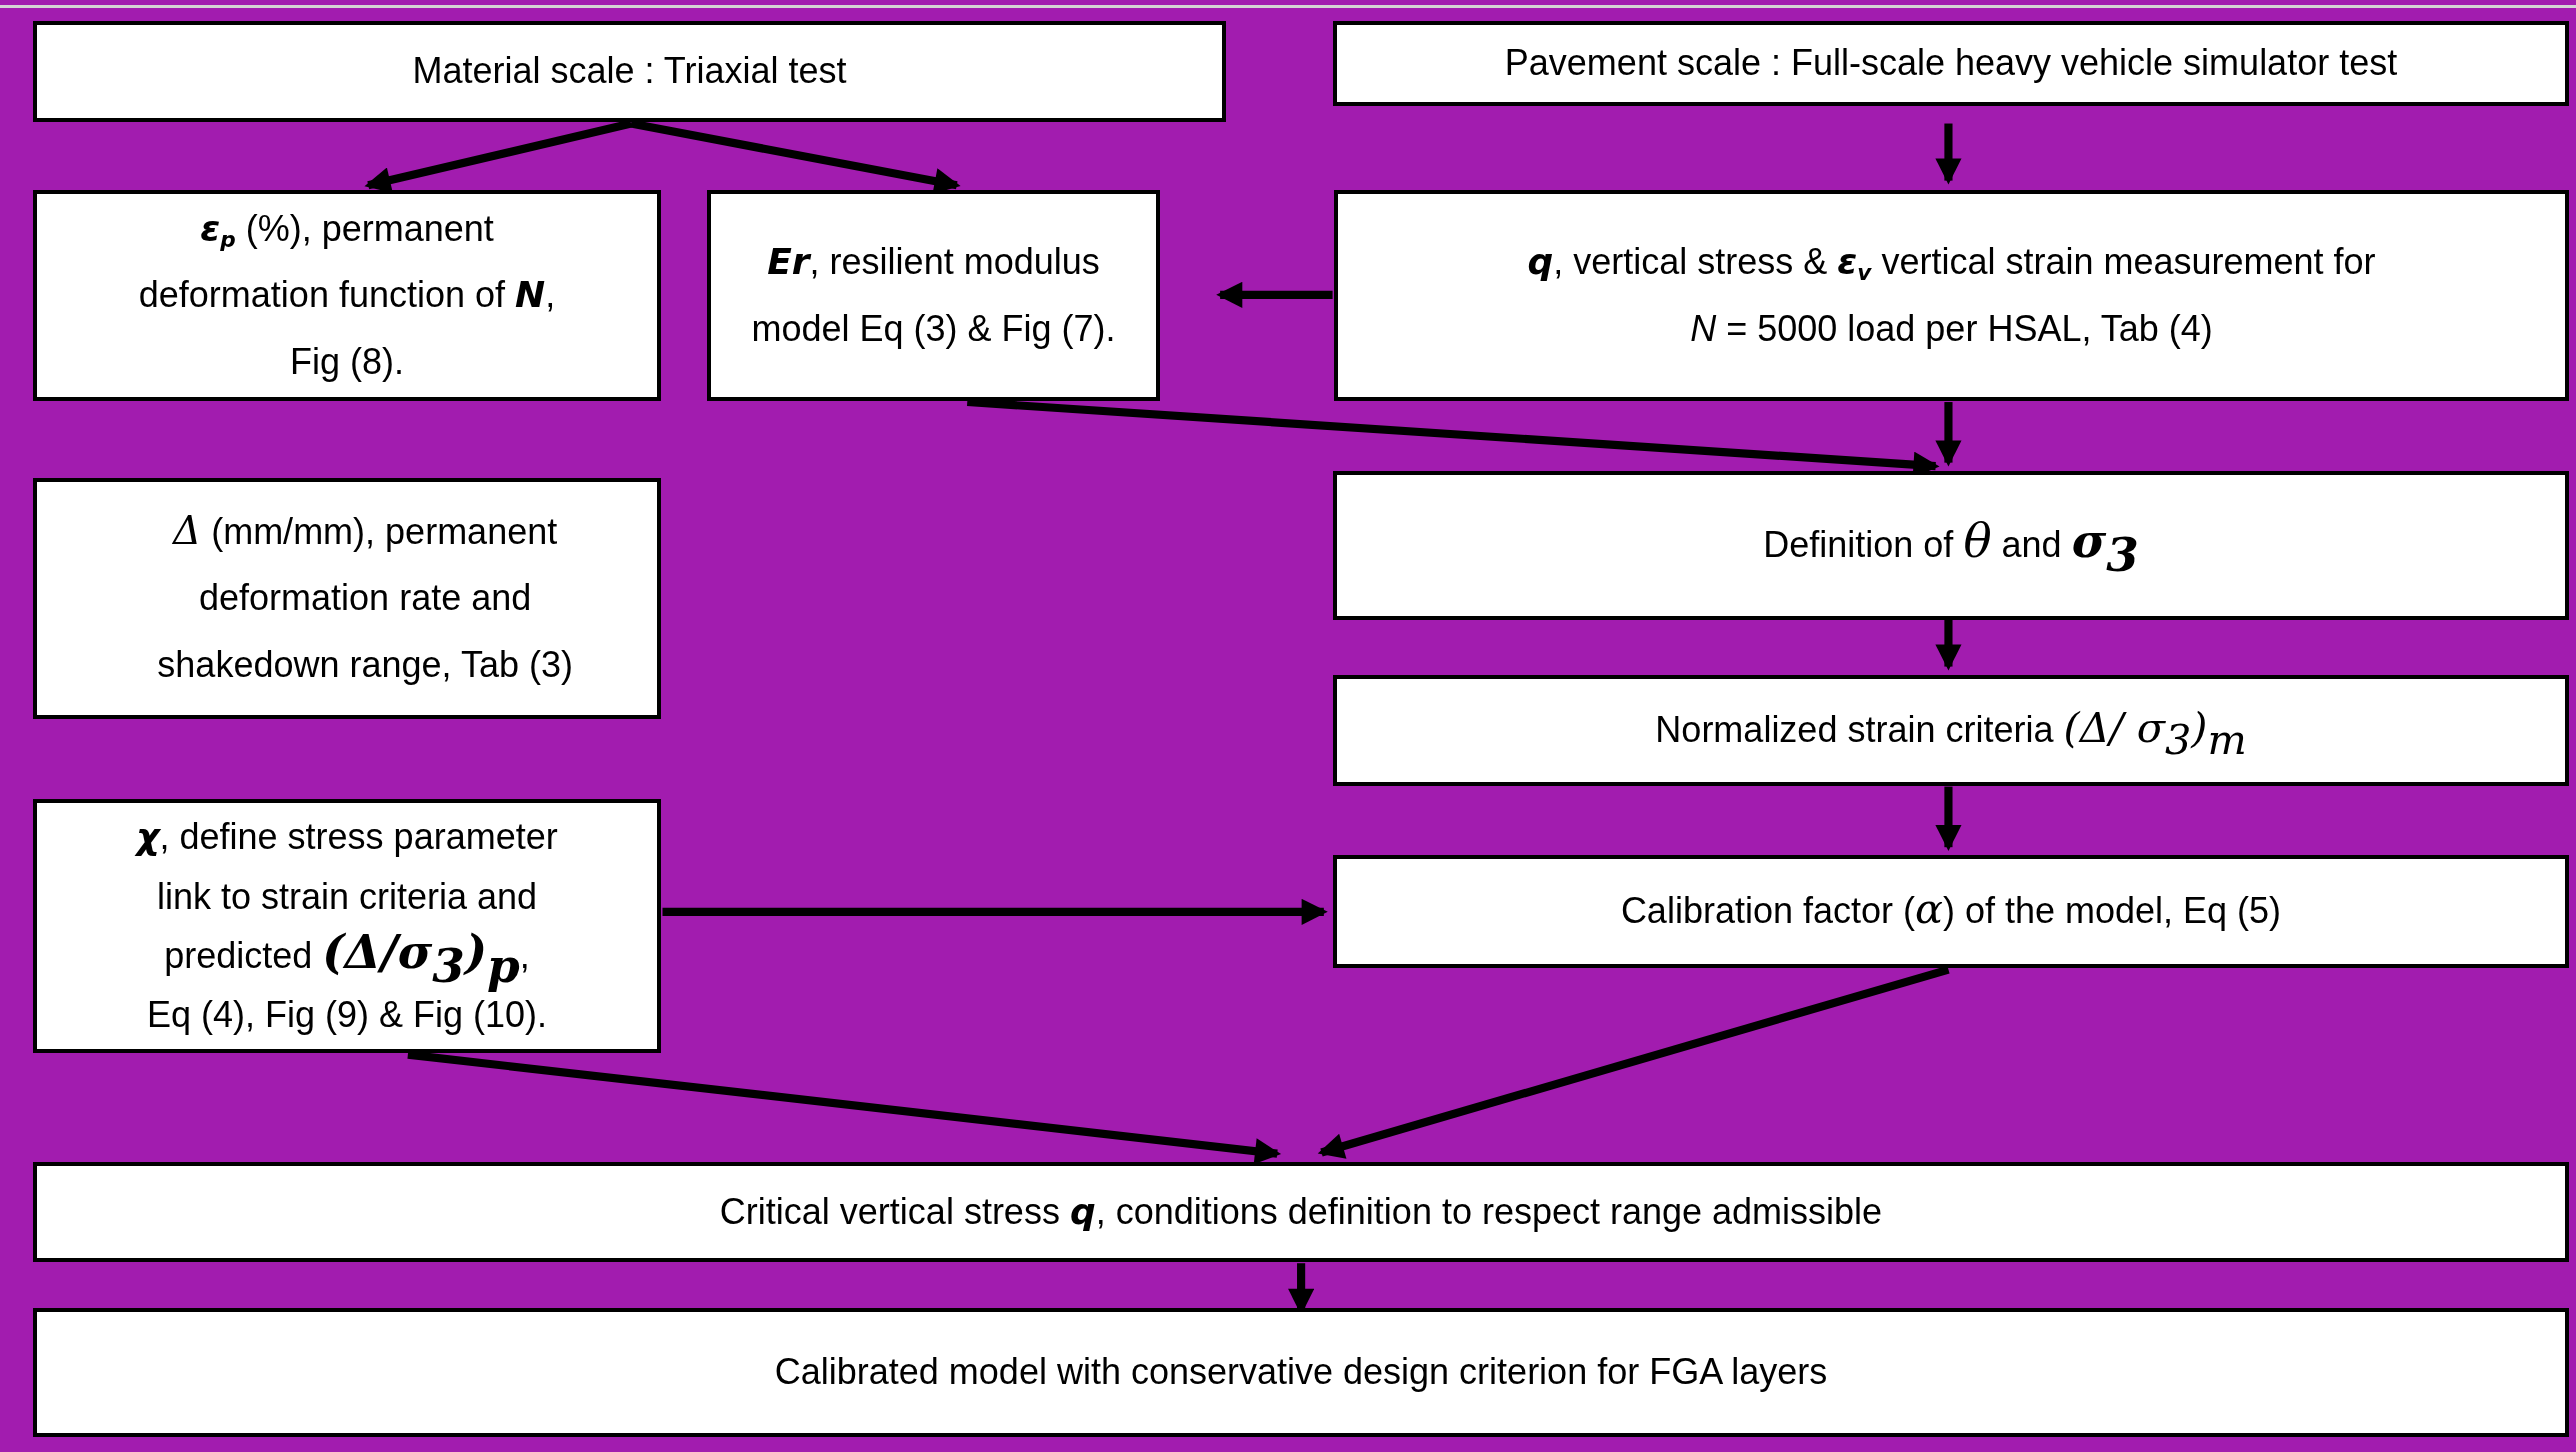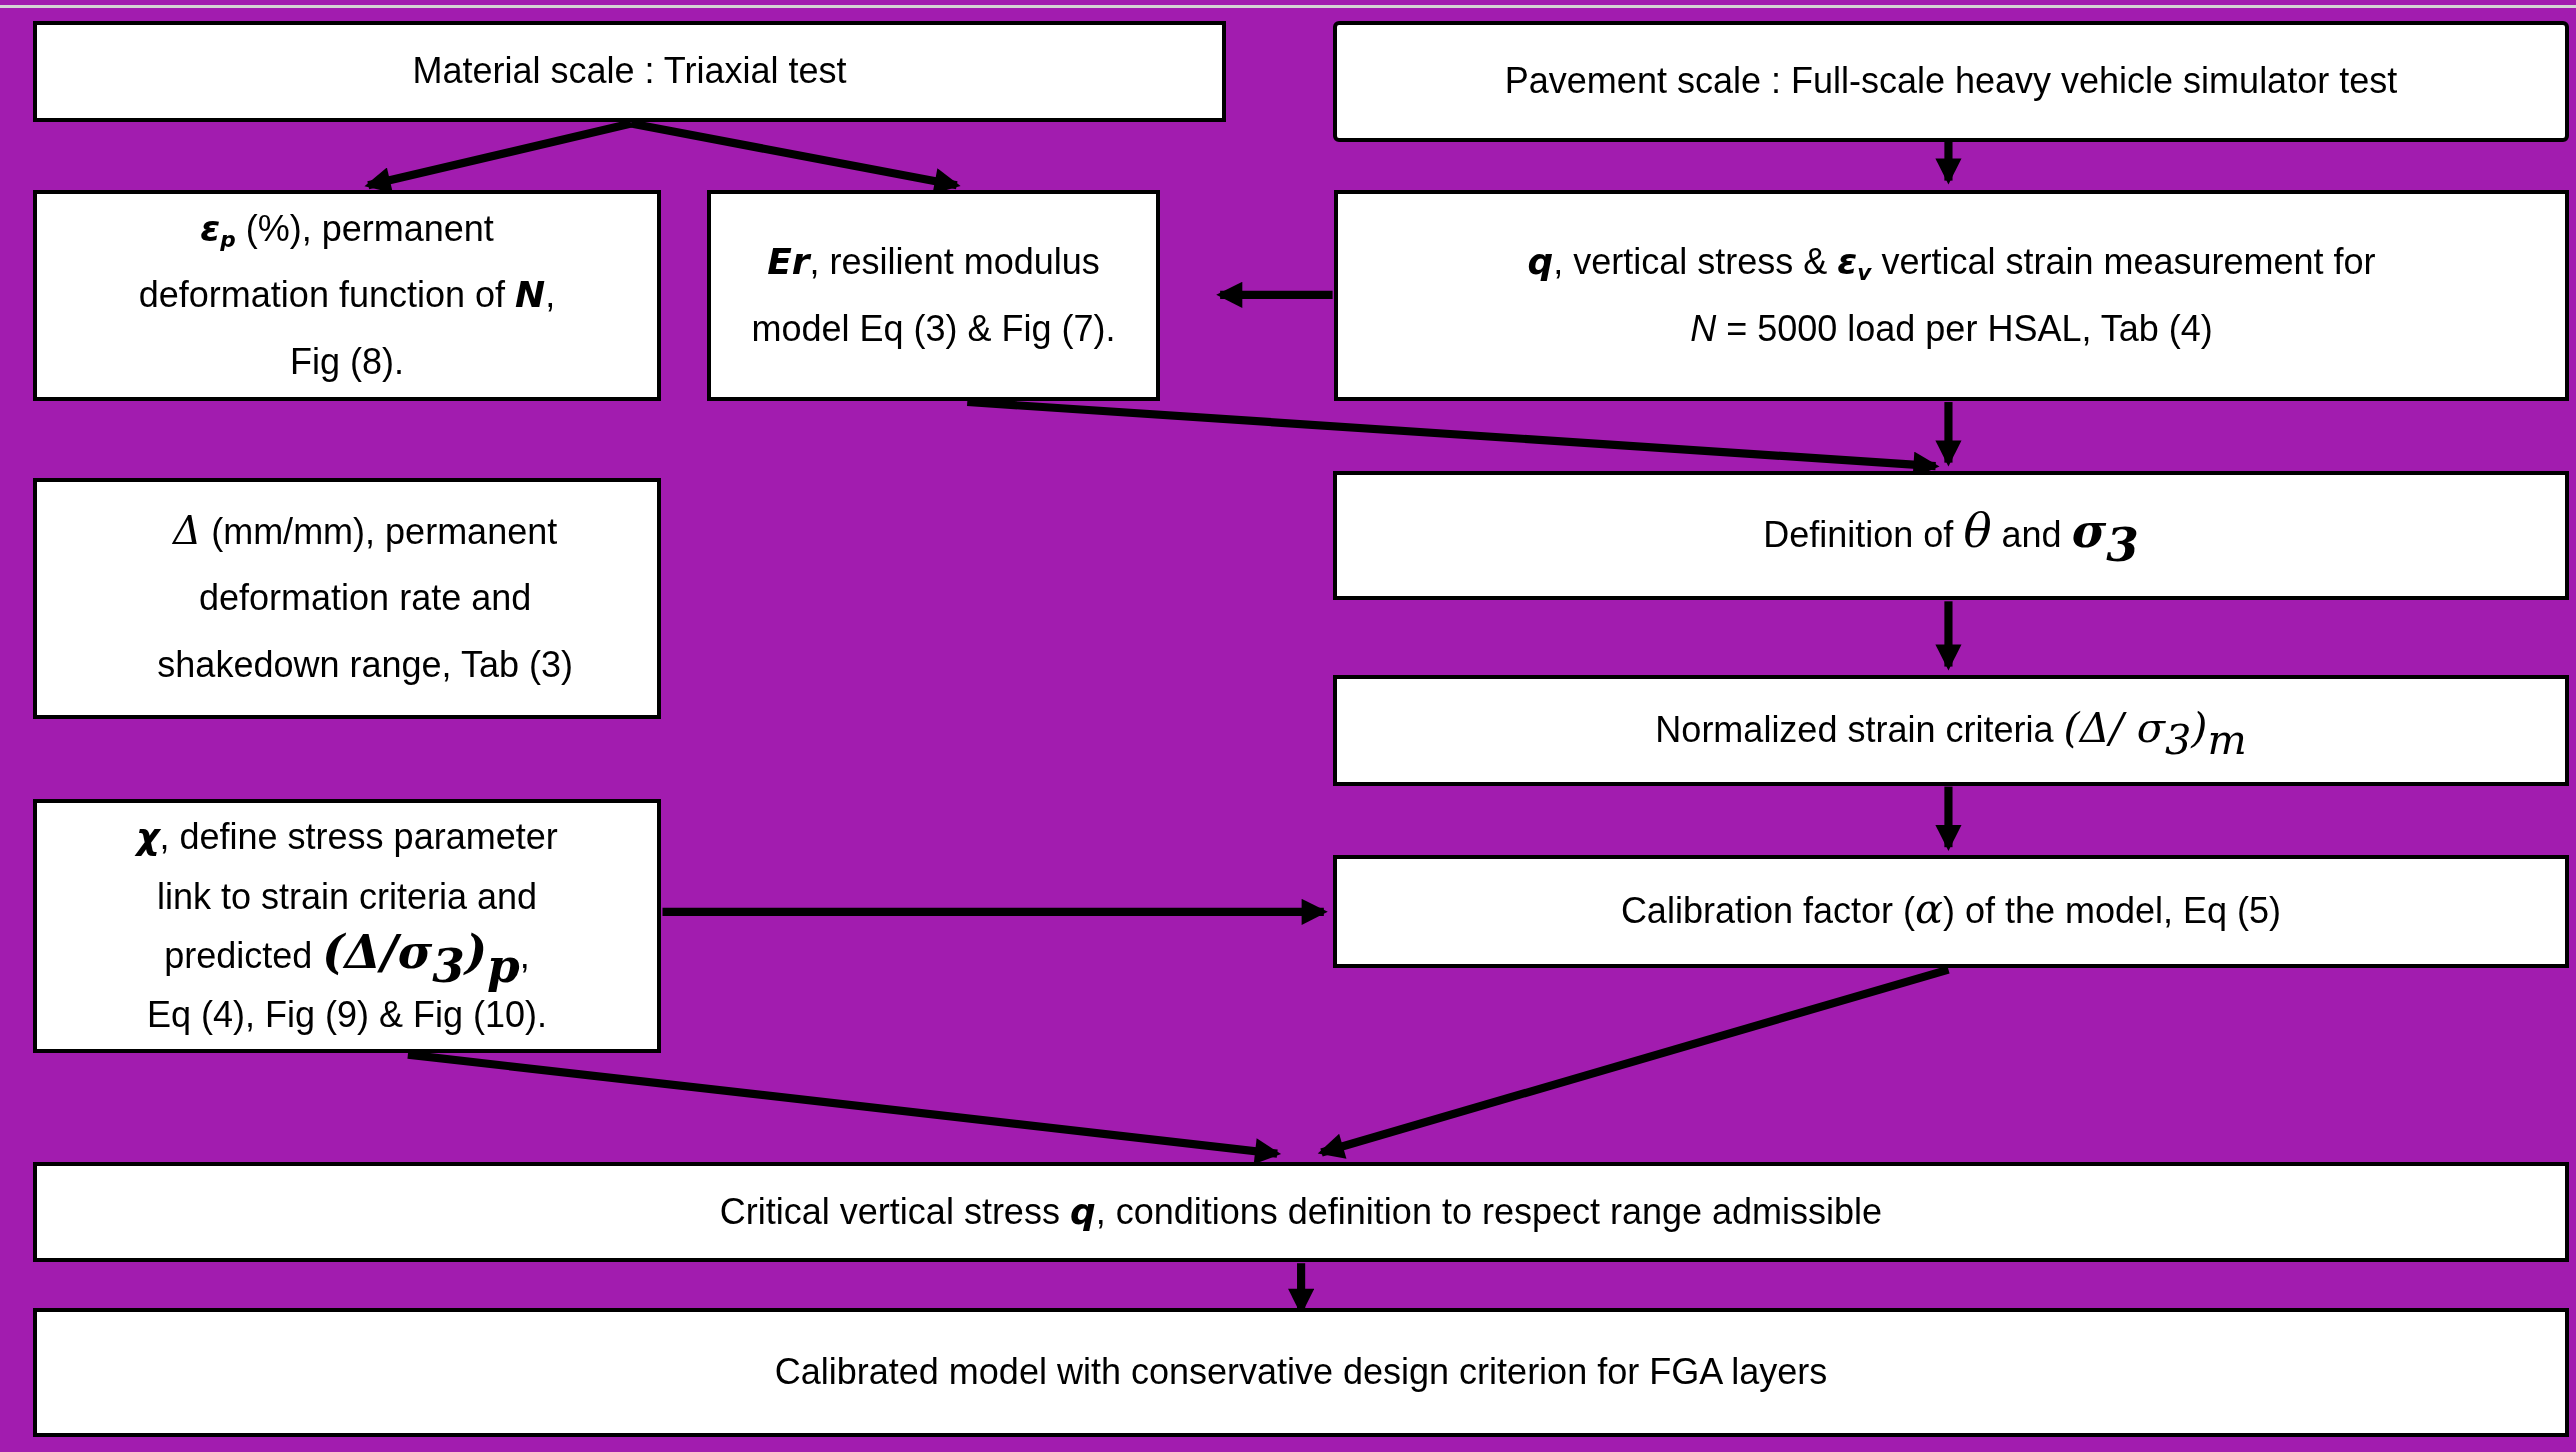--- a/index.html
+++ b/index.html
@@ -69,41 +69,41 @@
     <line x1="1137" y1="1565" x2="2272" y2="1565" marker-end="url(#ah)"></line>
     <line x1="700" y1="1810" x2="2192" y2="1980" marker-end="url(#ah)"></line>
     <line x1="3344" y1="1664" x2="2268" y2="1978" marker-end="url(#ah)"></line>
     <line x1="2233" y1="2168" x2="2233" y2="2250" marker-end="url(#ah)"></line>
   </svg>
 
   <div class="fbox" style="left:33px; top:21px; width:1193px; height:101px;">
     <span><span>Material scale : Triaxial test</span></span>
   </div>
 
-  <div class="fbox" style="left:1333px; top:21px; width:1236px; height:121px;border-radius:6px;">
+  <div class="fbox" style="left:1333px; top:21px; width:1236px; height:85px;">
     <span><span>Pavement scale : Full-scale heavy vehicle simulator test</span></span>
   </div>
 
   <div class="fbox lh-tall" style="left:33px; top:190px; width:628px; height:211px;">
     <span><span class="s-bi">ε</span><sub class="s-bi">p</sub><span> (%),  permanent</span><br><span>deformation function of </span><span class="s-bi">N</span><span>,</span><br><span>Fig (8).</span></span>
   </div>
 
   <div class="fbox lh-tall" style="left:707px; top:190px; width:453px; height:211px;">
     <span><span class="s-bi">Er</span><span>, resilient modulus</span><br><span>model Eq (3) &amp; Fig (7).</span></span>
   </div>
 
   <div class="fbox lh-tall" style="left:1334px; top:190px; width:1235px; height:211px;">
     <span><span class="s-bi">q</span><span>, vertical stress  &amp; </span><span class="s-bi">ε</span><sub class="s-bi">v</sub><span> vertical strain measurement  for</span><br><span class="s-i">N</span><span> = 5000 load per HSAL, Tab (4)</span></span>
   </div>
 
   <div class="fbox lh-tall" style="left:33px; top:478px; width:628px; height:241px;padding-left:48px;">
     <span><span class="s-sd">Δ</span><span> (mm/mm), permanent</span><br><span>deformation rate and</span><br><span>shakedown range, Tab (3)</span></span>
   </div>
 
-  <div class="fbox" style="left:1333px; top:471px; width:1236px; height:129px;">
+  <div class="fbox" style="left:1333px; top:471px; width:1236px; height:149px;">
     <span><span>Definition of  </span><span class="s-th">θ</span><span> and </span><span class="s-mlg">σ</span><sub class="s-mlg">3</sub></span>
   </div>
 
   <div class="fbox" style="left:1333px; top:675px; width:1236px; height:111px;">
     <span><span>Normalized strain criteria </span><span class="s-m">(Δ/ σ</span><sub class="s-m">3</sub><span class="s-m">)</span><sub class="s-m">m</sub></span>
   </div>
 
   <div class="fbox lh-mid" style="left:33px; top:799px; width:628px; height:254px;">
     <span><span class="s-bi">χ</span><span>, define stress parameter</span><br><span>link to strain criteria and</span><br><span>predicted </span><span class="s-mlg">(Δ/σ</span><sub class="s-mlg">3</sub><span class="s-mlg">)</span><sub class="s-mlg">p</sub><span>,</span><br><span>Eq (4), Fig (9) &amp; Fig (10).</span></span>
   </div>

